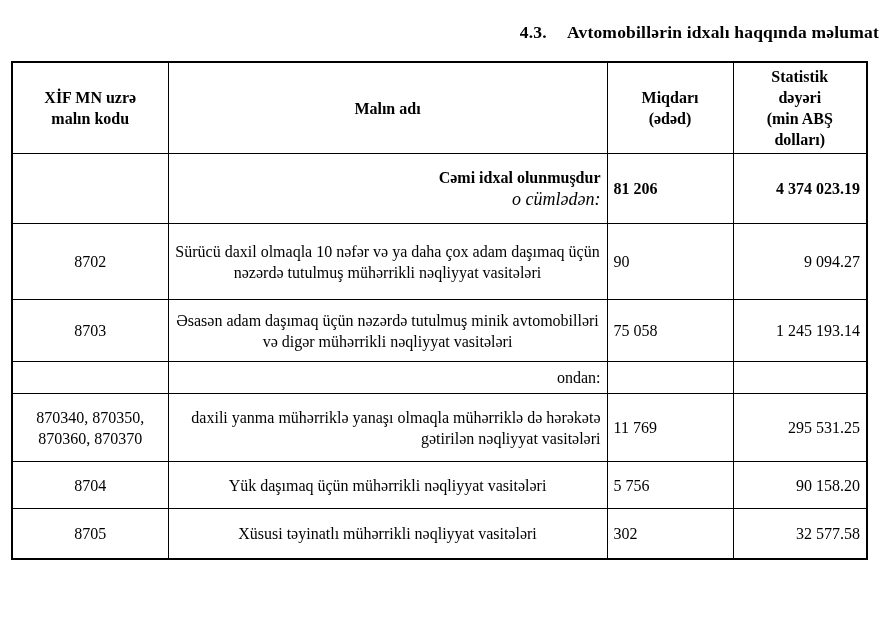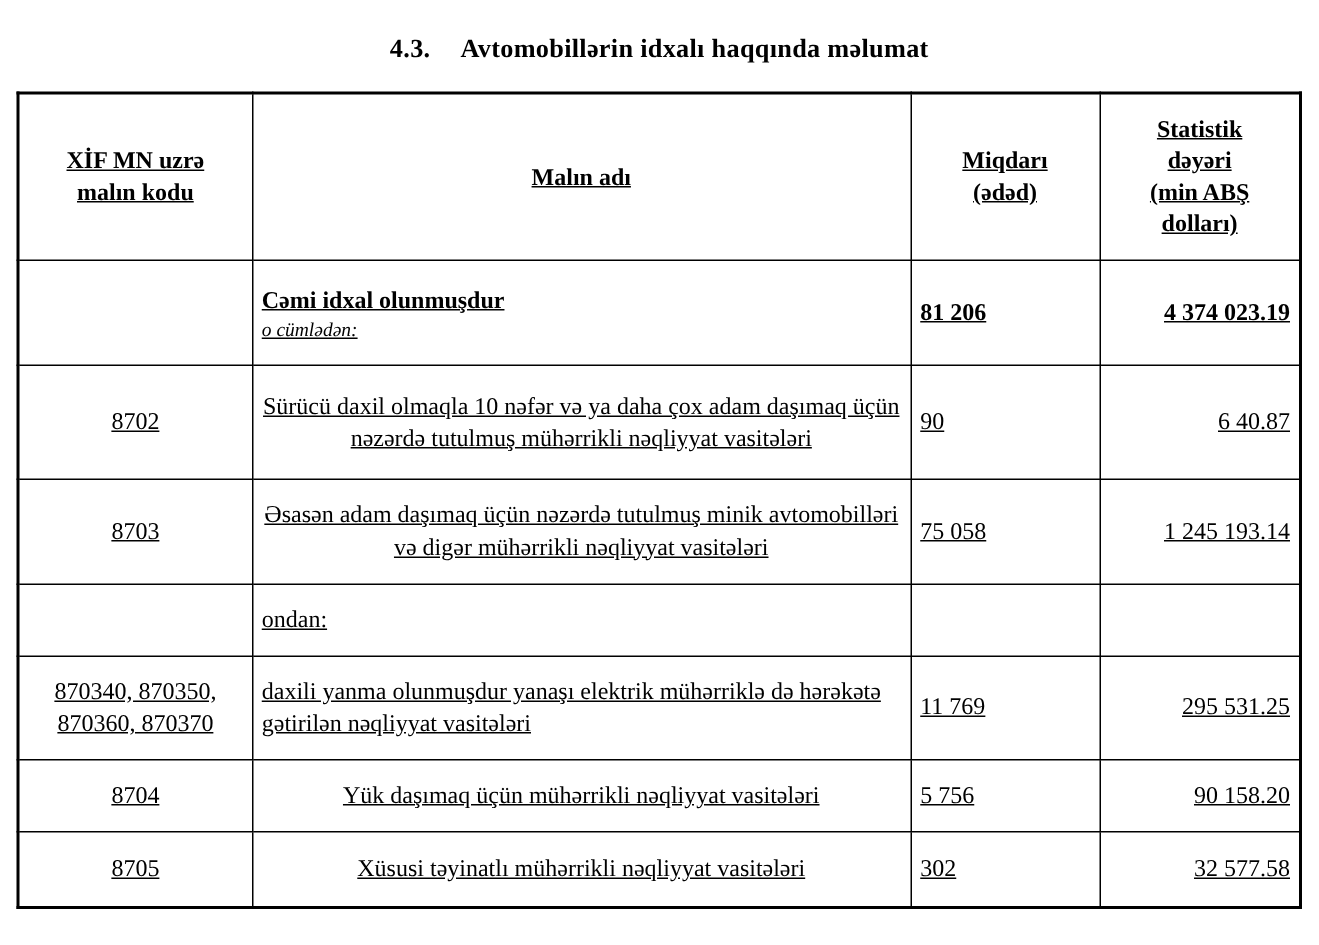--- a/index.html
+++ b/index.html
@@ -6,54 +6,53 @@
   html, body {
     width: 879px;
     height: 630px;
     background: #ffffff;
     color: #000000;
     font-family: "Liberation Serif", "DejaVu Serif", serif;
   }
   .page { width: 879px; height: 630px; overflow: hidden; }
   .doc-title {
     margin-top: 22px;
-    text-align: center;
+    text-align: right;
     font-weight: bold;
     font-size: 17.5px;
     letter-spacing: 0.2px;
   }
   .doc-title .num { margin-right: 20px; }
   table.import-table {
     width: 855px;
     margin: 18px auto 0 auto;
     border-collapse: collapse;
     table-layout: fixed;
     border: 2px solid #000;
   }
   .import-table th, .import-table td {
     border: 1px solid #000;
     font-size: 16px;
     vertical-align: middle;
-    padding: 13px 6px;
+    padding: 3px 6px;
     line-height: 1.32;
-    text-decoration: underline;
   }
   .import-table th {
     font-weight: bold;
     text-align: center;
     white-space: pre-line;
   }
   .cell-code { text-align: center; white-space: pre-line; }
   .name-left { text-align: center; padding-left: 9px; padding-right: 10px; }
-  .name-center { text-align: left; padding-left: 10px; padding-right: 10px; }
+  .name-center { text-align: right; padding-left: 10px; padding-right: 10px; }
   .cell-qty { text-align: left; padding-right: 17px; }
   .cell-val { text-align: right; padding-right: 21px; }
   .bold { font-weight: bold; }
   .italic { font-style: italic; }
-  .summary-name .line2 { font-size: 13px; }
+  .summary-name .line2 { font-size: 18px; }
 </style>
 </head>
 <body>
 
 <div class="page">
 
   <div class="doc-title">
     <span class="num">4.3.</span><span>Avtomobillərin idxalı haqqında məlumat</span>
   </div>
 
@@ -85,41 +84,41 @@
         <div class="italic line2">o cümlədən:</div>
       </td>
       <td class="cell-qty bold">81 206</td>
       <td class="cell-val bold">4 374 023.19</td>
     </tr>
 
     <tr style="height:76px">
       <td class="cell-code">8702</td>
       <td class="name-left">Sürücü daxil olmaqla 10 nəfər və ya daha çox adam daşımaq üçün nəzərdə tutulmuş mühərrikli nəqliyyat vasitələri</td>
       <td class="cell-qty">90</td>
-      <td class="cell-val">6 40.87</td>
+      <td class="cell-val">9 094.27</td>
     </tr>
 
     <tr style="height:62px">
       <td class="cell-code">8703</td>
       <td class="name-left">Əsasən adam daşımaq üçün nəzərdə tutulmuş minik avtomobilləri və digər mühərrikli nəqliyyat vasitələri</td>
       <td class="cell-qty">75 058</td>
       <td class="cell-val">1 245 193.14</td>
     </tr>
 
     <tr style="height:32px">
       <td class="cell-code"></td>
       <td class="name-center">ondan:</td>
       <td class="cell-qty"></td>
       <td class="cell-val"></td>
     </tr>
 
     <tr style="height:68px">
       <td class="cell-code">870340, 870350,
 870360, 870370</td>
-      <td class="name-center">daxili yanma olunmuşdur yanaşı elektrik mühərriklə də hərəkətə gətirilən nəqliyyat vasitələri</td>
+      <td class="name-center">daxili yanma mühərriklə yanaşı olmaqla mühərriklə də hərəkətə gətirilən nəqliyyat vasitələri</td>
       <td class="cell-qty">11 769</td>
       <td class="cell-val">295 531.25</td>
     </tr>
 
 
     <tr style="height:47px">
       <td class="cell-code">8704</td>
       <td class="name-left">Yük daşımaq üçün mühərrikli nəqliyyat vasitələri</td>
       <td class="cell-qty">5 756</td>
       <td class="cell-val">90 158.20</td>

